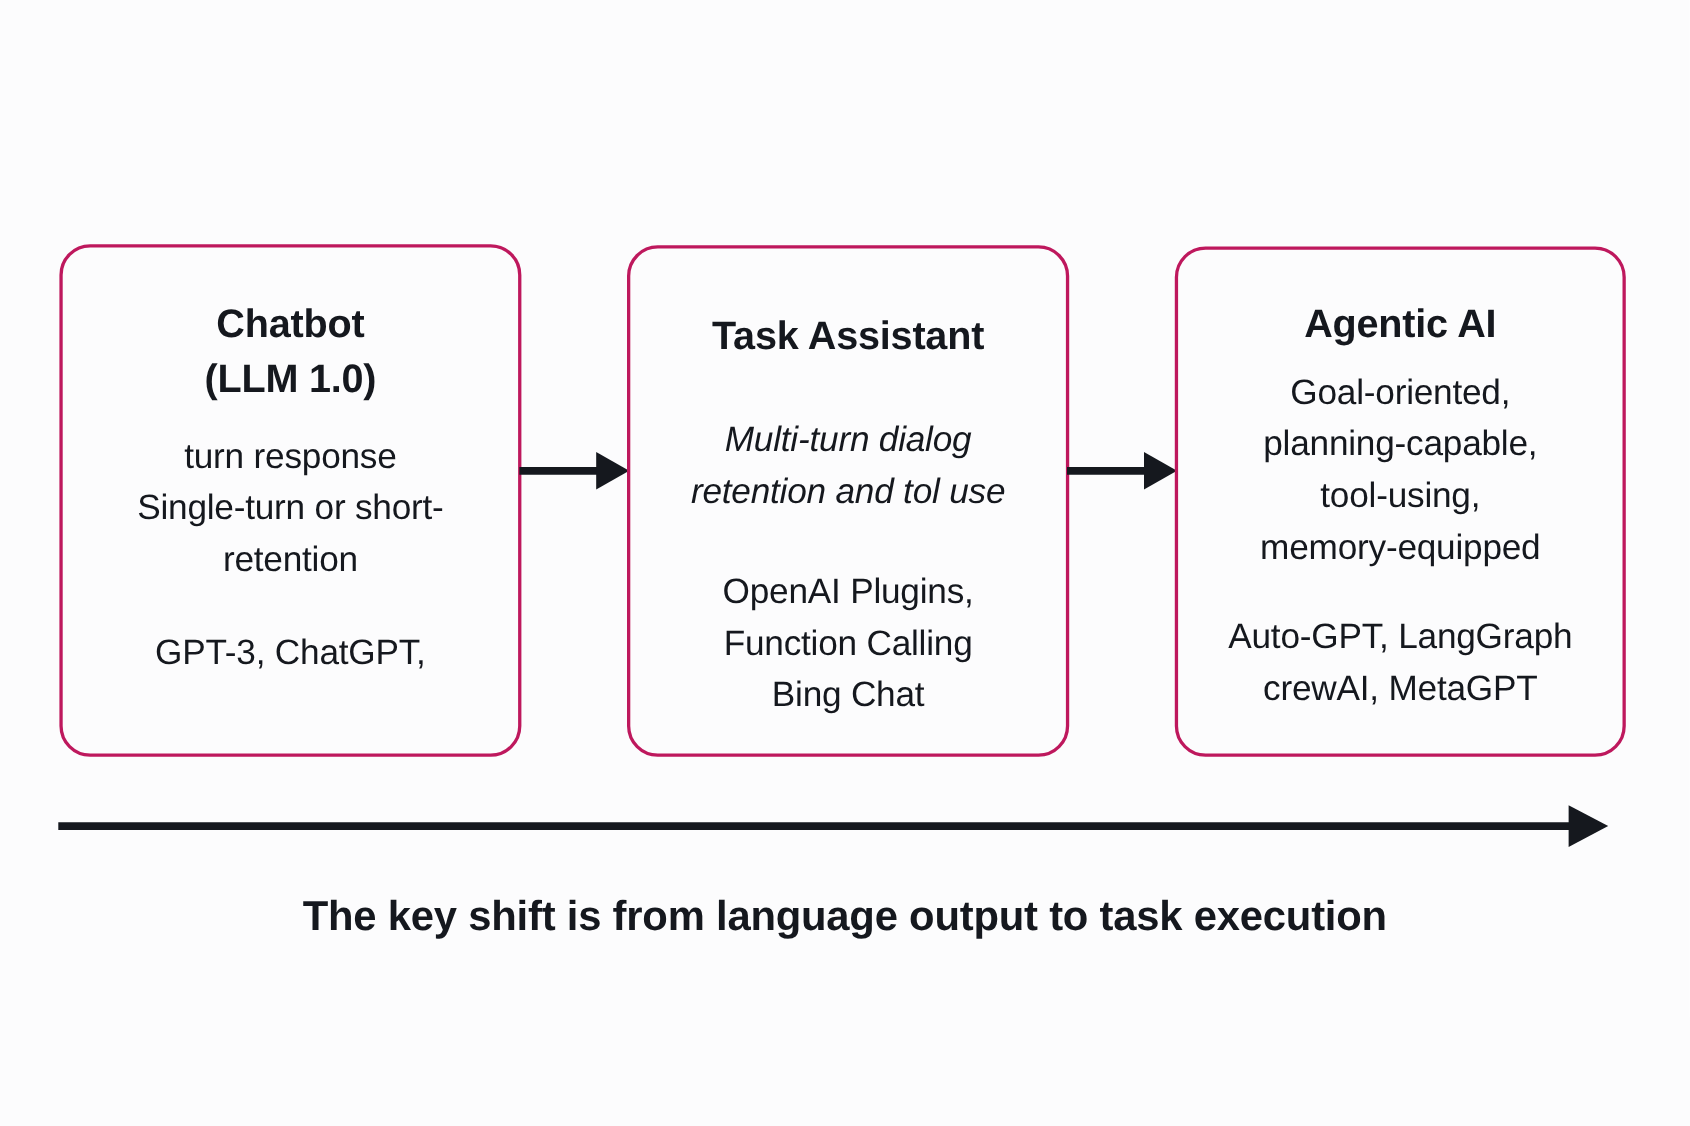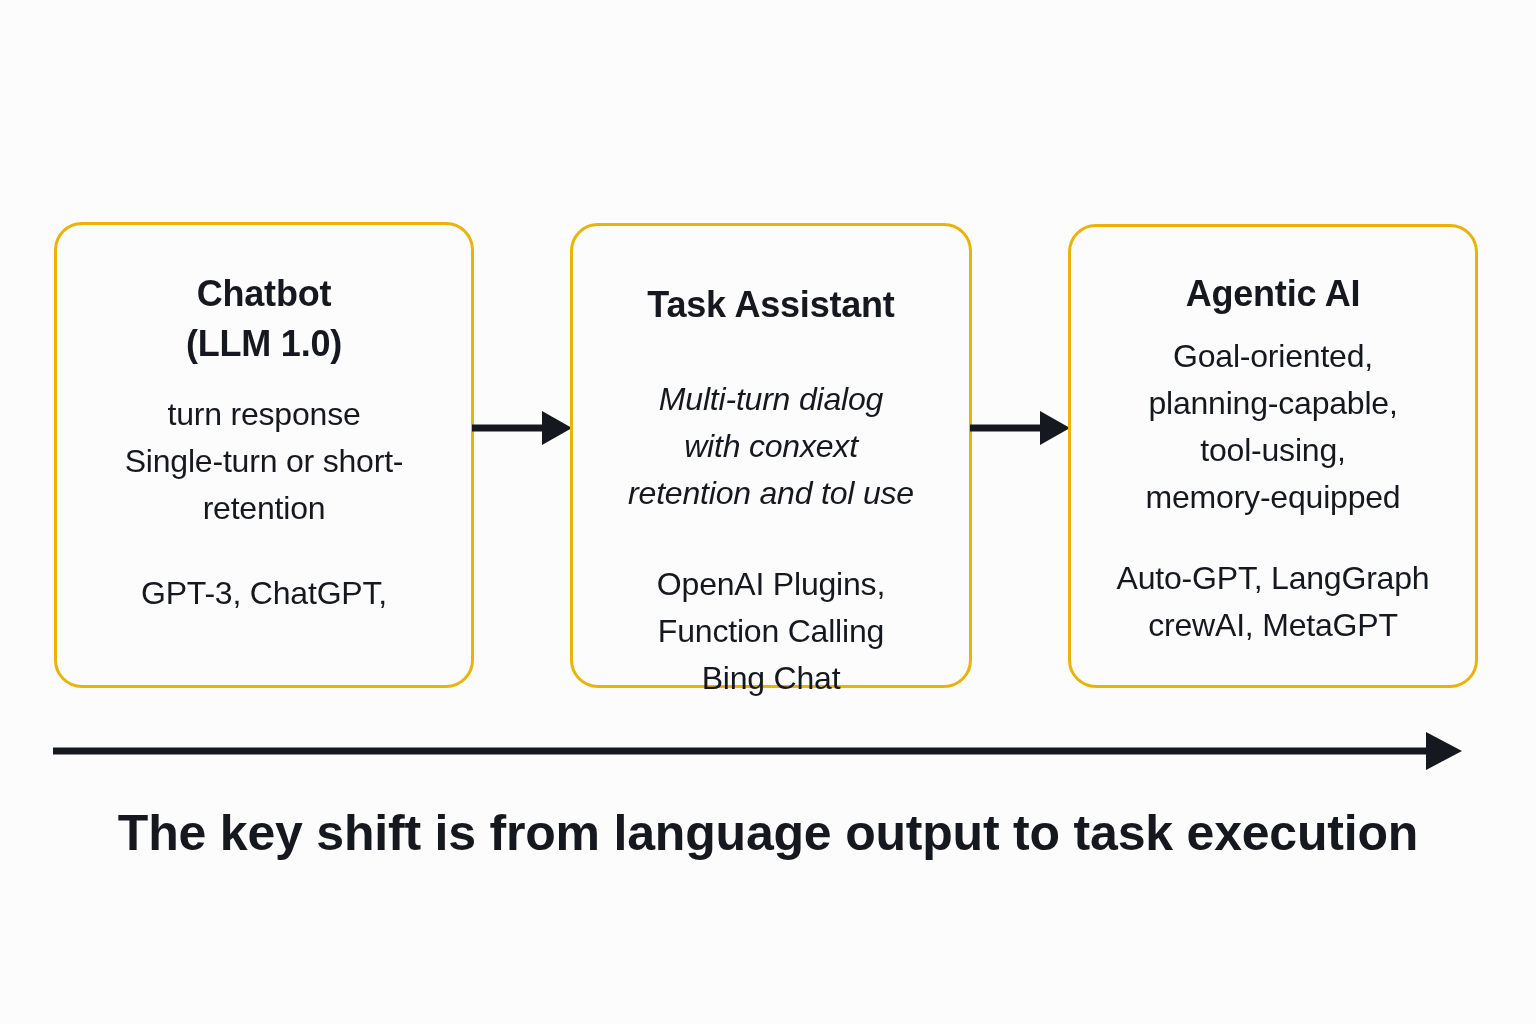--- a/index.html
+++ b/index.html
@@ -41,21 +41,21 @@
   .title-mark {
     font-size: 30px;
     vertical-align: 22px;
     margin-left: 2px;
   }
 
   
   .stage-box {
     position: absolute;
     box-sizing: border-box;
-    border: 3px solid #eab308;
+    border: 3px solid #be185d;
     border-radius: 28px;
     background: #fcfcfd;
     text-align: center;
     padding: 0 8px;
   }
   #box-chatbot      { left: 54px;   top: 222px; width: 420px; height: 466px; }
   #box-task         { left: 570px;  top: 223px; width: 402px; height: 465px; text-align: center; }
   #box-agentic      { left: 1068px; top: 224px; width: 410px; height: 464px; }
 
   .stage-title {
@@ -113,21 +113,21 @@
     height: 66px;
   }
 
   
   #caption {
     position: absolute;
     left: 0;
     top: 806px;
     width: 1536px;
     text-align: center;
-    font-size: 50px;
+    font-size: 38px;
     font-weight: bold;
     letter-spacing: -0.2px;
     line-height: 54px;
     color: #15181e;
   }
 </style>
 </head>
 <body>
 
 <div id="canvas">
@@ -152,21 +152,20 @@
     <line x1="0" y1="30" x2="74" y2="30" stroke="#15181e" stroke-width="7"></line>
     <polygon points="70,13 100,30 70,47" fill="#15181e"></polygon>
   </svg>
 
   <div class="stage-box" id="box-task">
     <div class="stage-title">
       <div class="nowrap">Task Assistant</div>
     </div>
     <div class="stage-body">
       <div class="nowrap">Multi-turn dialog</div>
-      <div class="nowrap">with conxext</div>
       <div class="nowrap">retention and tol use</div>
     </div>
     <div class="stage-examples">
       <div class="nowrap">OpenAI Plugins,</div>
       <div class="nowrap">Function Calling</div>
       <div class="nowrap">Bing Chat</div>
     </div>
   </div>
 
   <svg class="connector" id="connector-2" viewBox="0 0 102 60">

